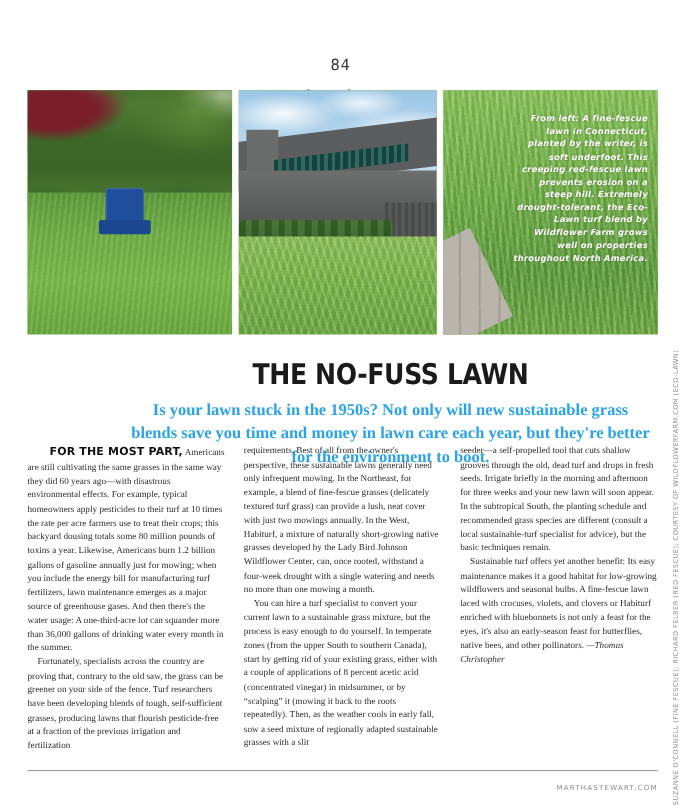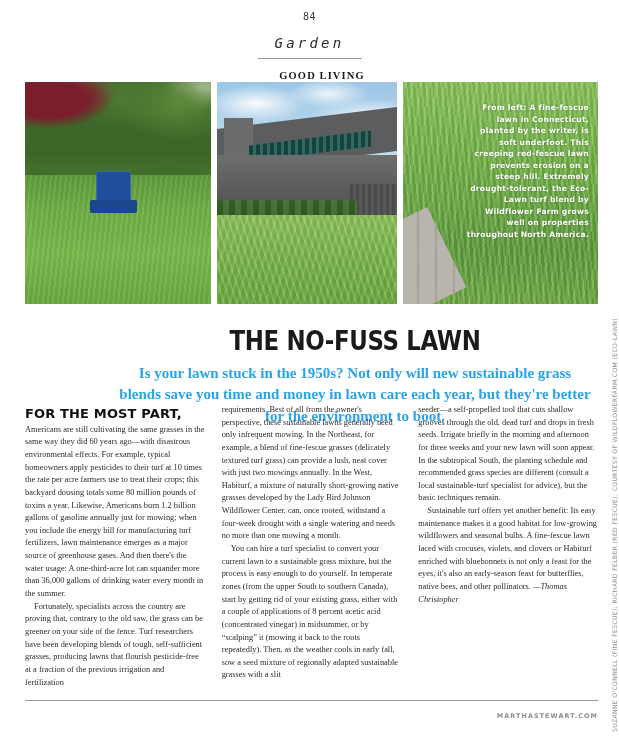--- a/index.html
+++ b/index.html
@@ -27,25 +27,26 @@
   
   .masthead {
     position: absolute;
     top: 12px;
     left: 0;
     width: 619px;
     text-align: center;
   }
   .folio {
     font-family: "DejaVu Sans Mono", monospace;
-    font-size: 10px;
+    font-size: 14px;
     letter-spacing: 0.5px;
     color: #3a3a3a;
     line-height: 1;
     margin-bottom: 14px;
+    margin-top: 41px;
   }
   .section-name {
     font-family: "DejaVu Sans Mono", monospace;
     font-size: 14px;
     letter-spacing: 3.2px;
     color: #2b2b2b;
     line-height: 1;
     padding-bottom: 5px;
     font-style: italic;
   }
@@ -197,20 +198,21 @@
     top: 20px;
     width: 123px;
     color: #ffffff;
     font-family: "DejaVu Sans", sans-serif;
     font-weight: bold;
     font-size: 7.6px;
     line-height: 1.52;
     letter-spacing: 0.25px;
     text-align: right;
     text-shadow: 0 0 2px rgba(40,70,20,0.45);
+    font-style: italic;
   }
 
   
   .headline-block {
     position: absolute;
     top: 328px;
     left: 112px;
     width: 486px;
     text-align: center;
   }
@@ -256,23 +258,24 @@
   }
   .col p {
     margin: 0;
   }
   .col p + p {
     text-indent: 9px;
   }
   .dropcap-lead {
     font-family: "DejaVu Sans", sans-serif;
     font-weight: bold;
-    font-size: 13px;
+    font-size: 10px;
     letter-spacing: 0.15px;
     color: #111111;
+    margin-left: 20px;
   }
   .byline {
     font-style: italic;
   }
 
   
   .bottom-rule {
     position: absolute;
     left: 25px;
     top: 700px;
@@ -283,21 +286,20 @@
   .footer {
     position: absolute;
     top: 712px;
     left: 25px;
     width: 573px;
     text-align: right;
     font-family: "DejaVu Sans", sans-serif;
     font-size: 6.4px;
     letter-spacing: 1.1px;
     color: #8d8d8d;
-    font-weight: bold;
   }
 
   
   .credit {
     position: absolute;
     right: 1px;
     top: 318px;
     font-family: "DejaVu Sans", sans-serif;
     font-size: 6.1px;
     letter-spacing: 0.35px;

